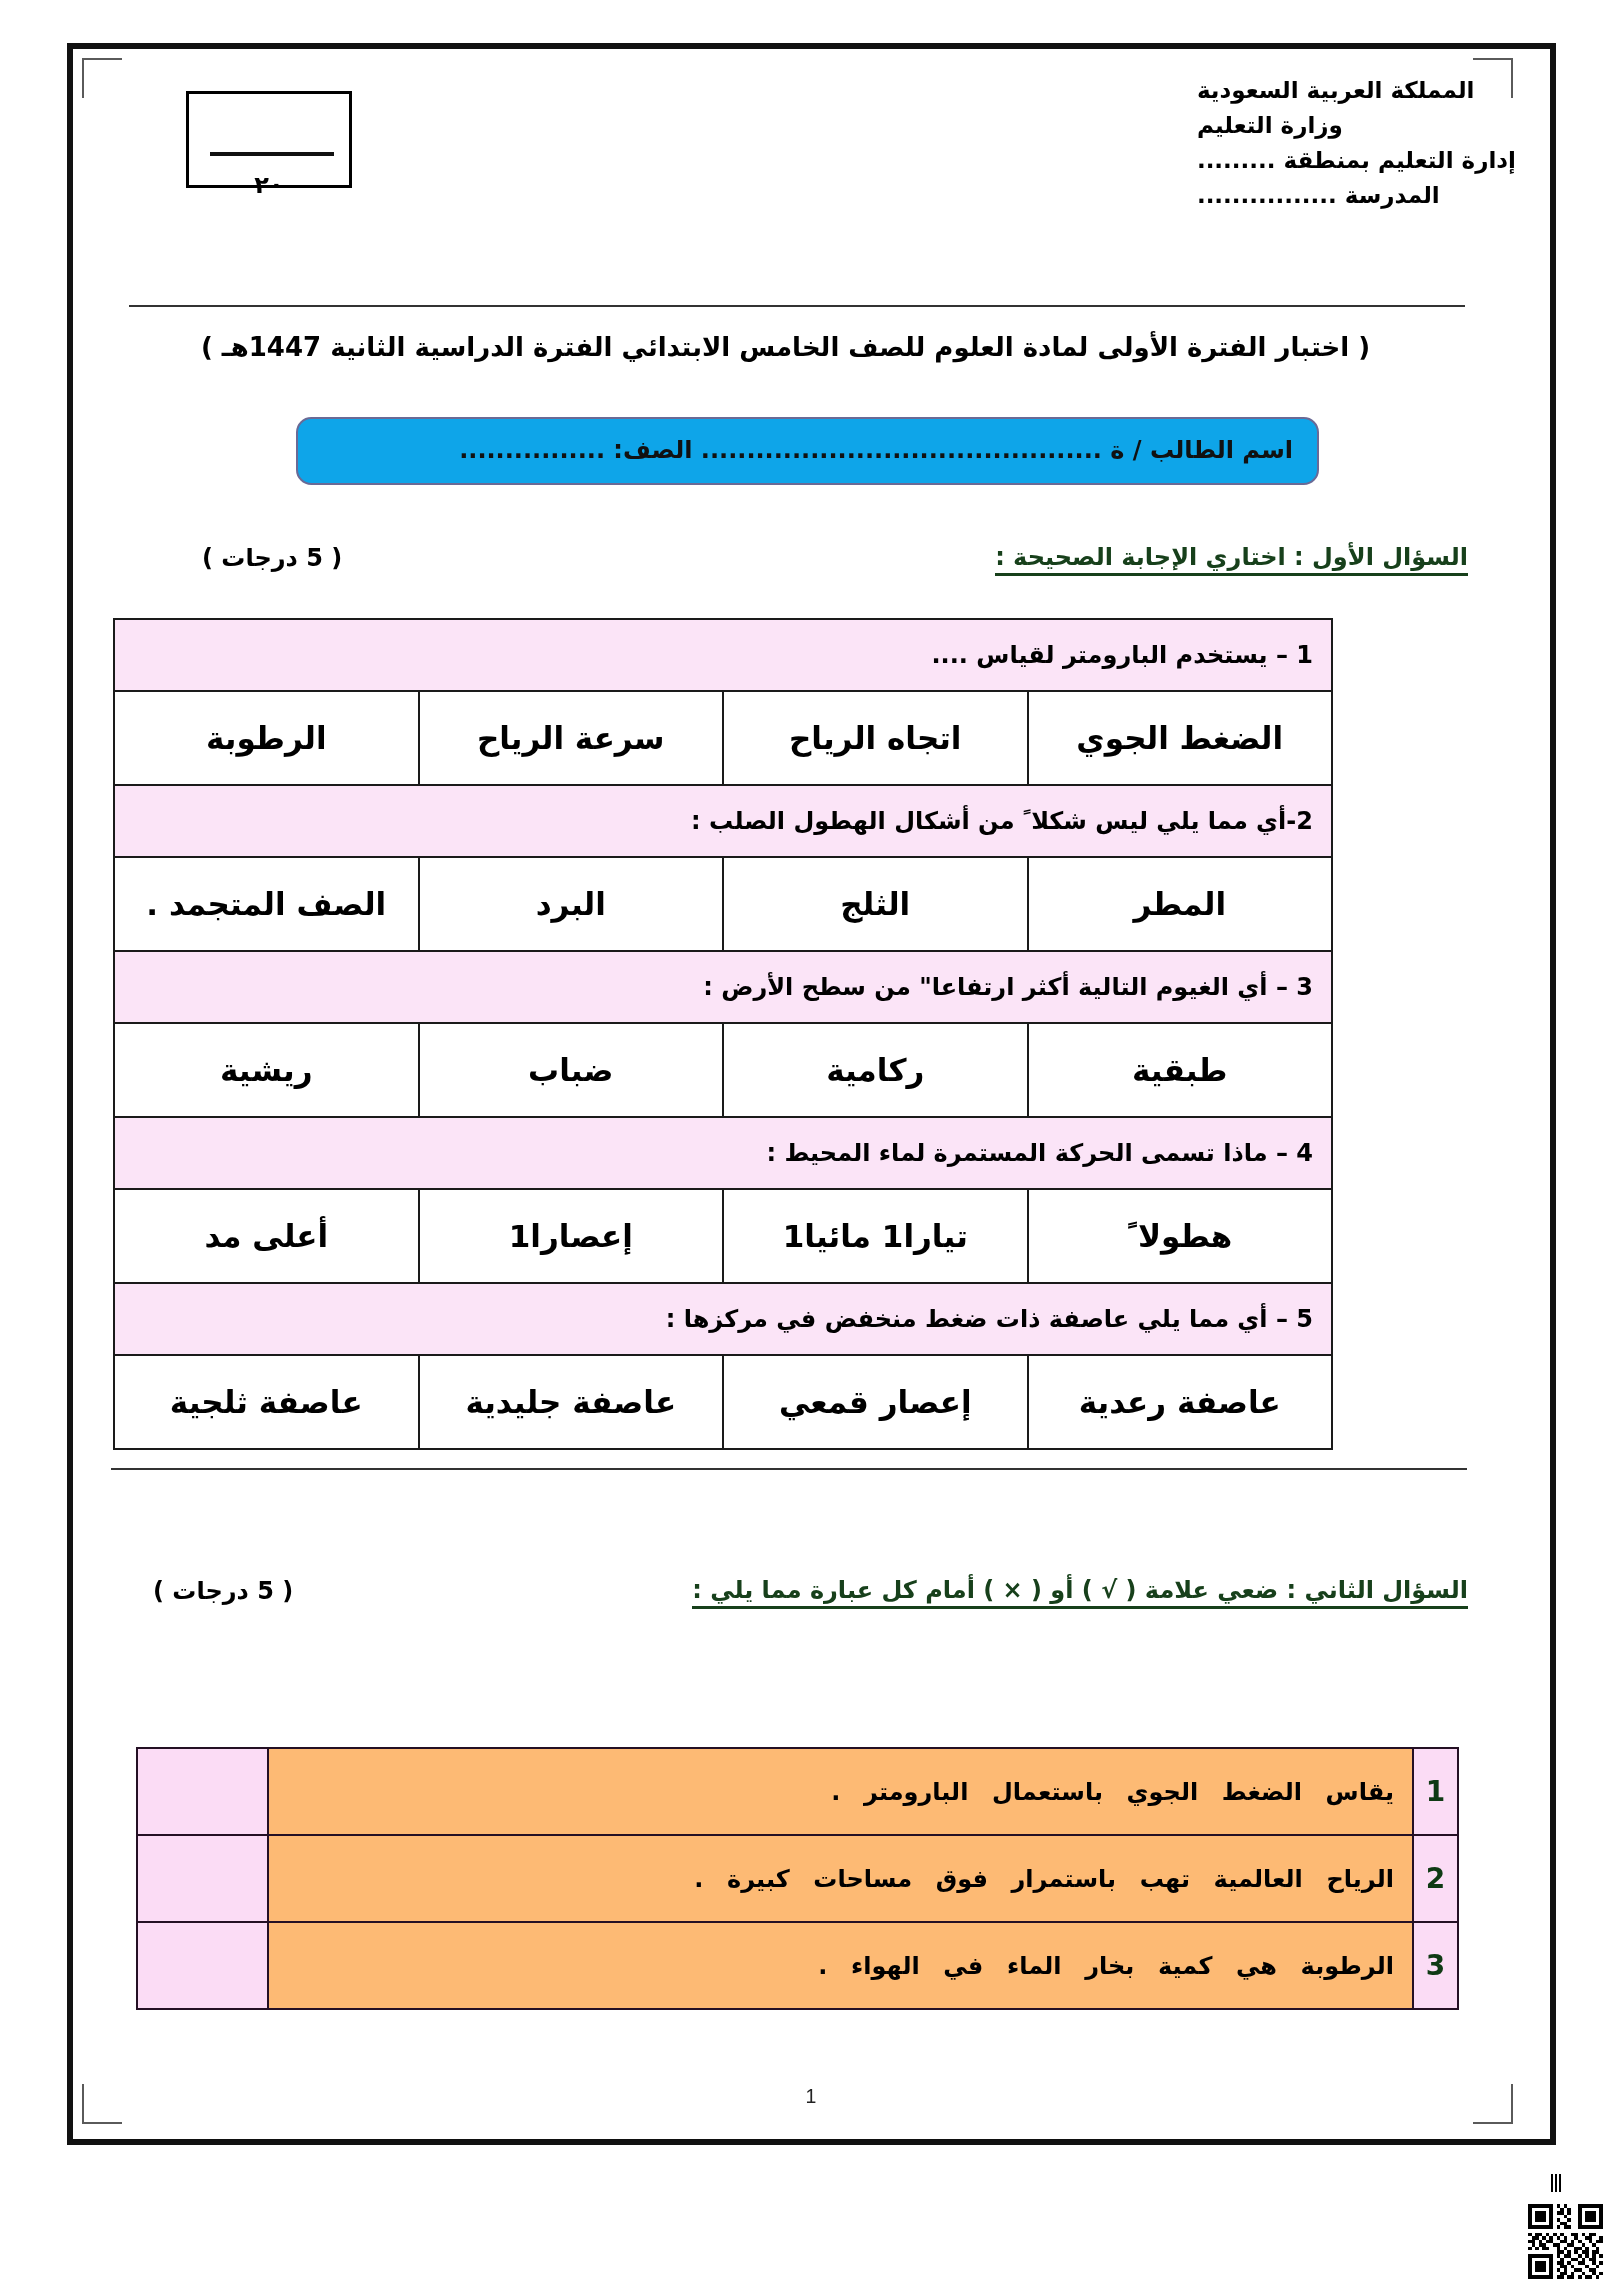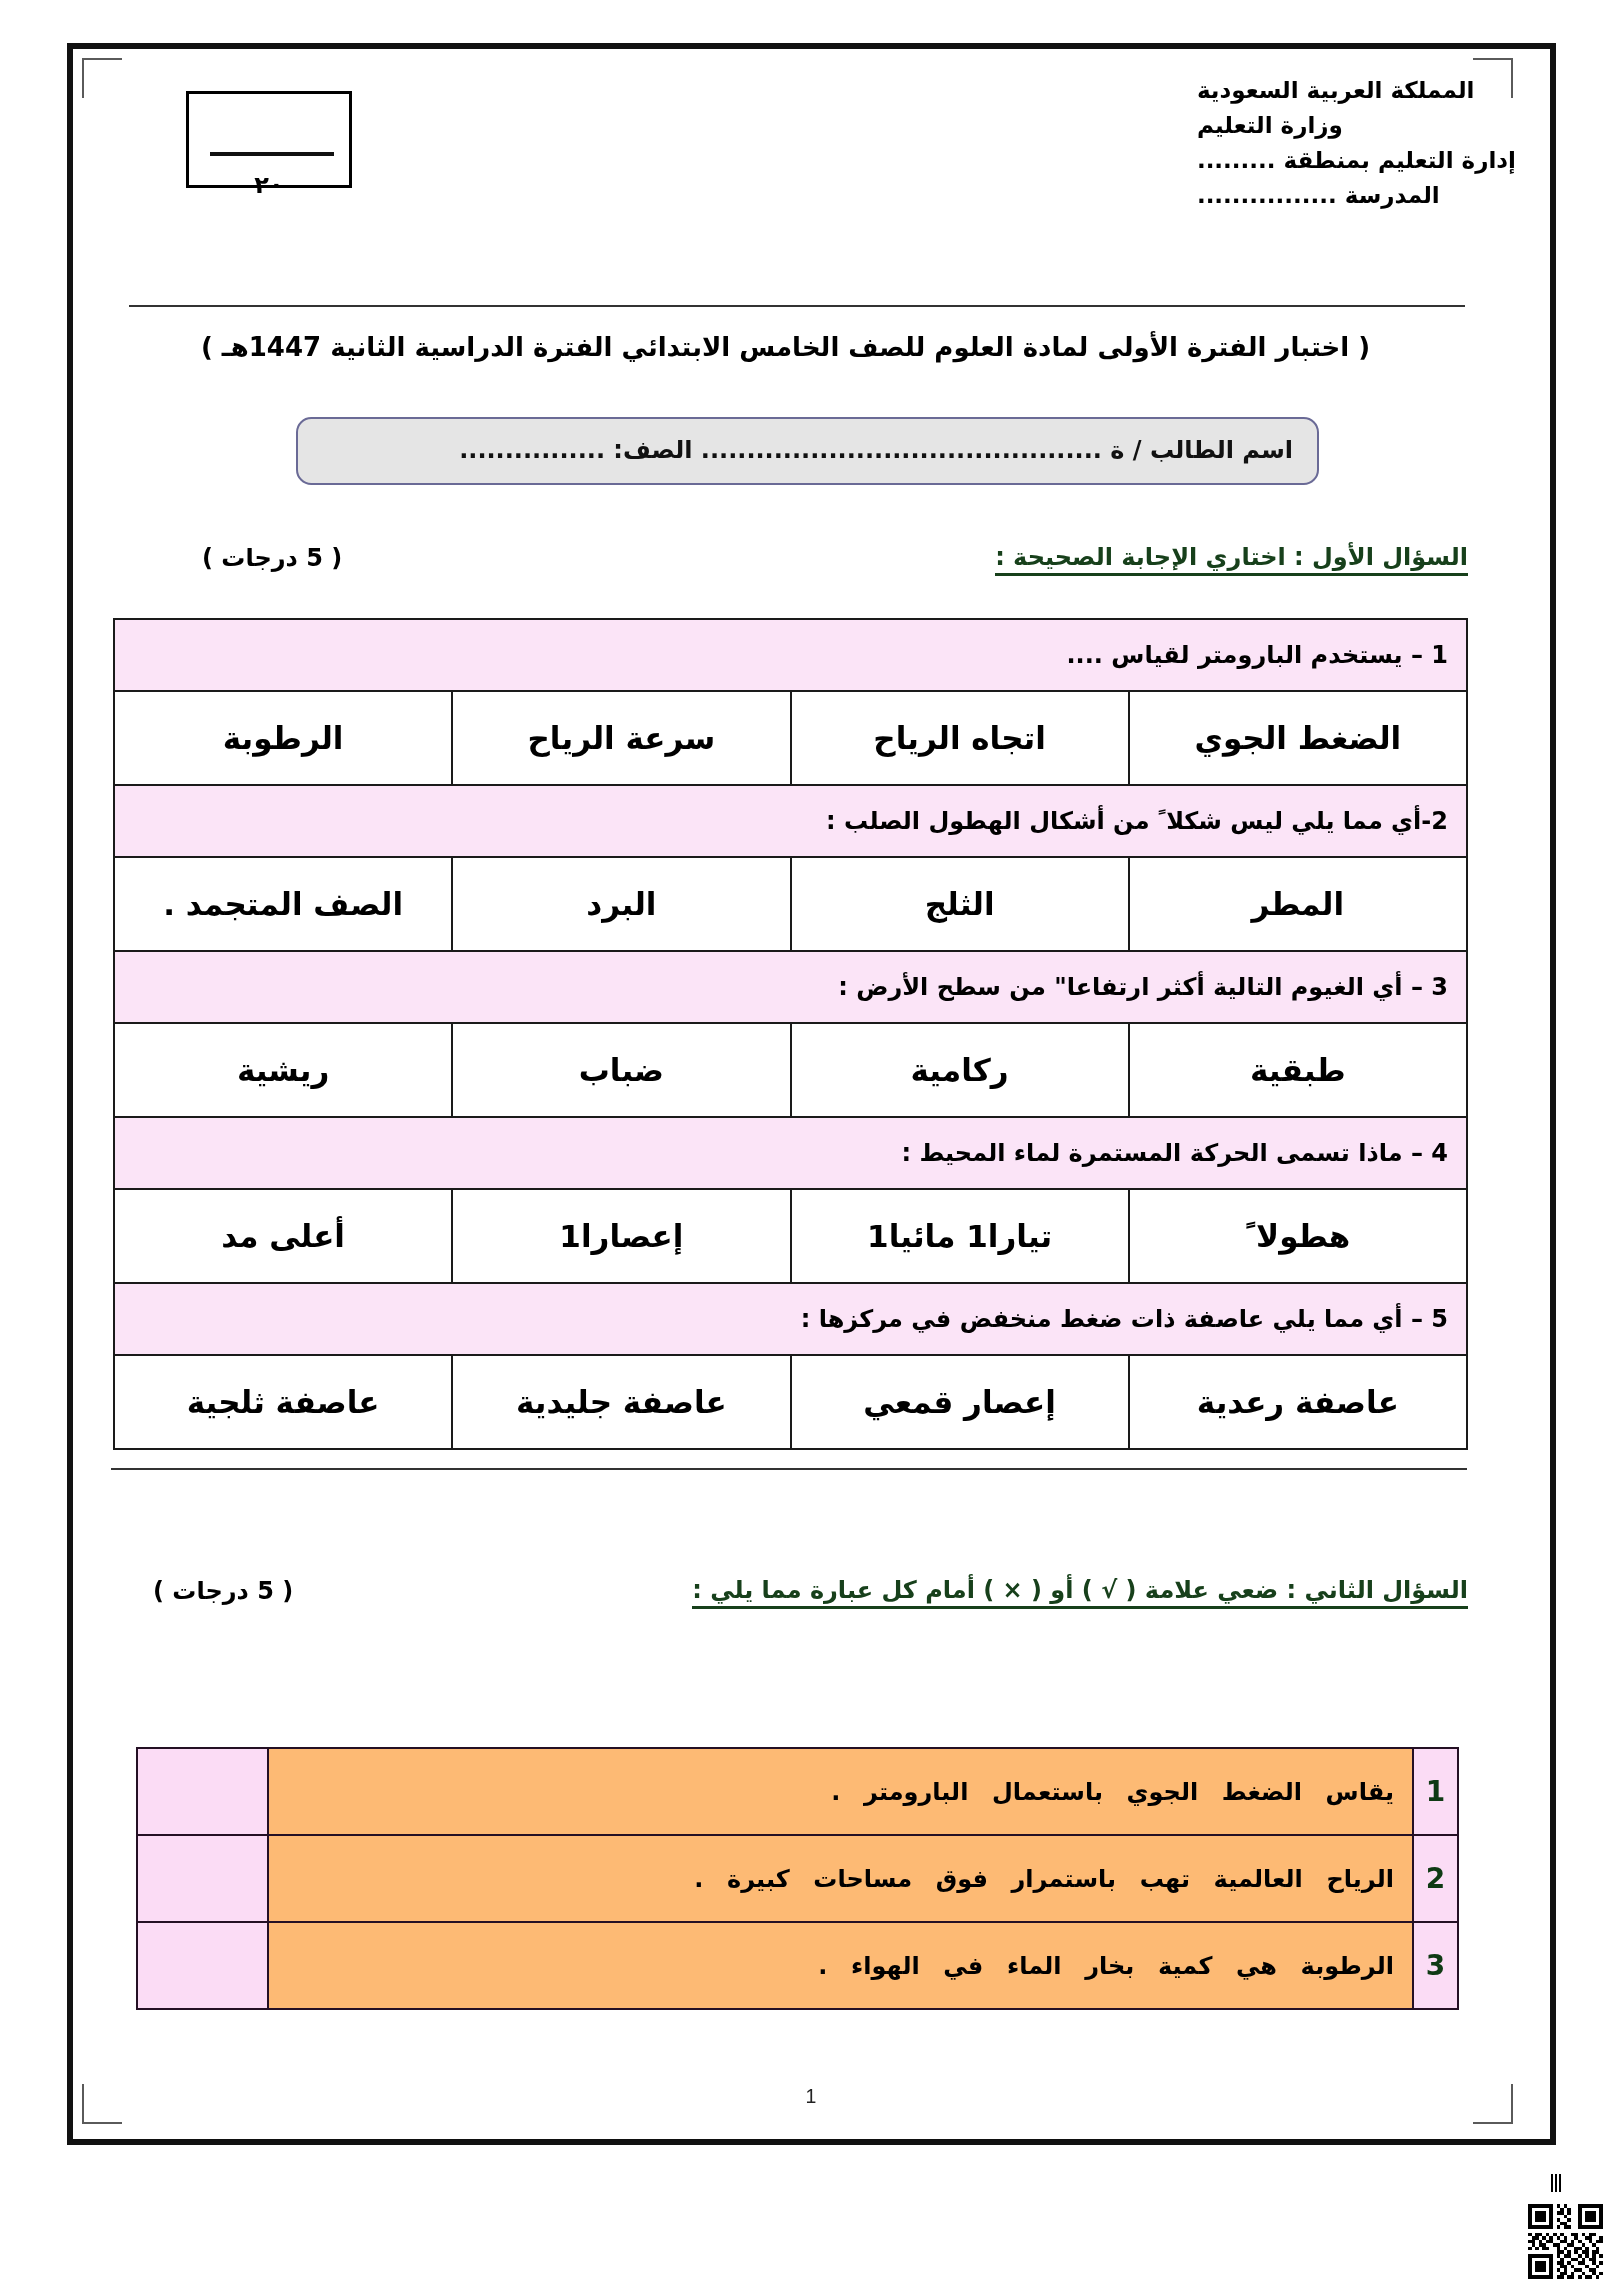--- a/index.html
+++ b/index.html
@@ -111,21 +111,21 @@
     direction: rtl;
   }
 
   
   .student-strip {
     position: absolute;
     left: 296px;
     top: 417px;
     width: 1023px;
     height: 68px;
-    background: #e5e5e5;
+    background: #0ea5e9;
     border: 2.1px solid #6a6a96;
     border-radius: 15.3px;
     box-sizing: border-box;
   }
   .student-strip .inner {
     position: absolute;
     right: 24px;
     top: 16.7px;
     left: 24px;
     text-align: right;
@@ -163,21 +163,21 @@
   .q1-head .marks { left: -7px; top: 1.4px; }
 
   .q2-head { left: 160px; top: 1576px; width: 1308px; text-align: right; }
   .q2-head .marks { left: -7px; top: 1.4px; }
 
   
   .mcq-table {
     position: absolute;
     left: 113px;
     top: 618px;
-    width: 1355px;
+    width: 1220px;
     border-collapse: collapse;
     table-layout: fixed;
     direction: rtl;
   }
   .mcq-table td {
     border: 2.1px solid #1a1a1a;
     padding: 0;
     vertical-align: middle;
   }
   .mcq-table tr.q-row td {

